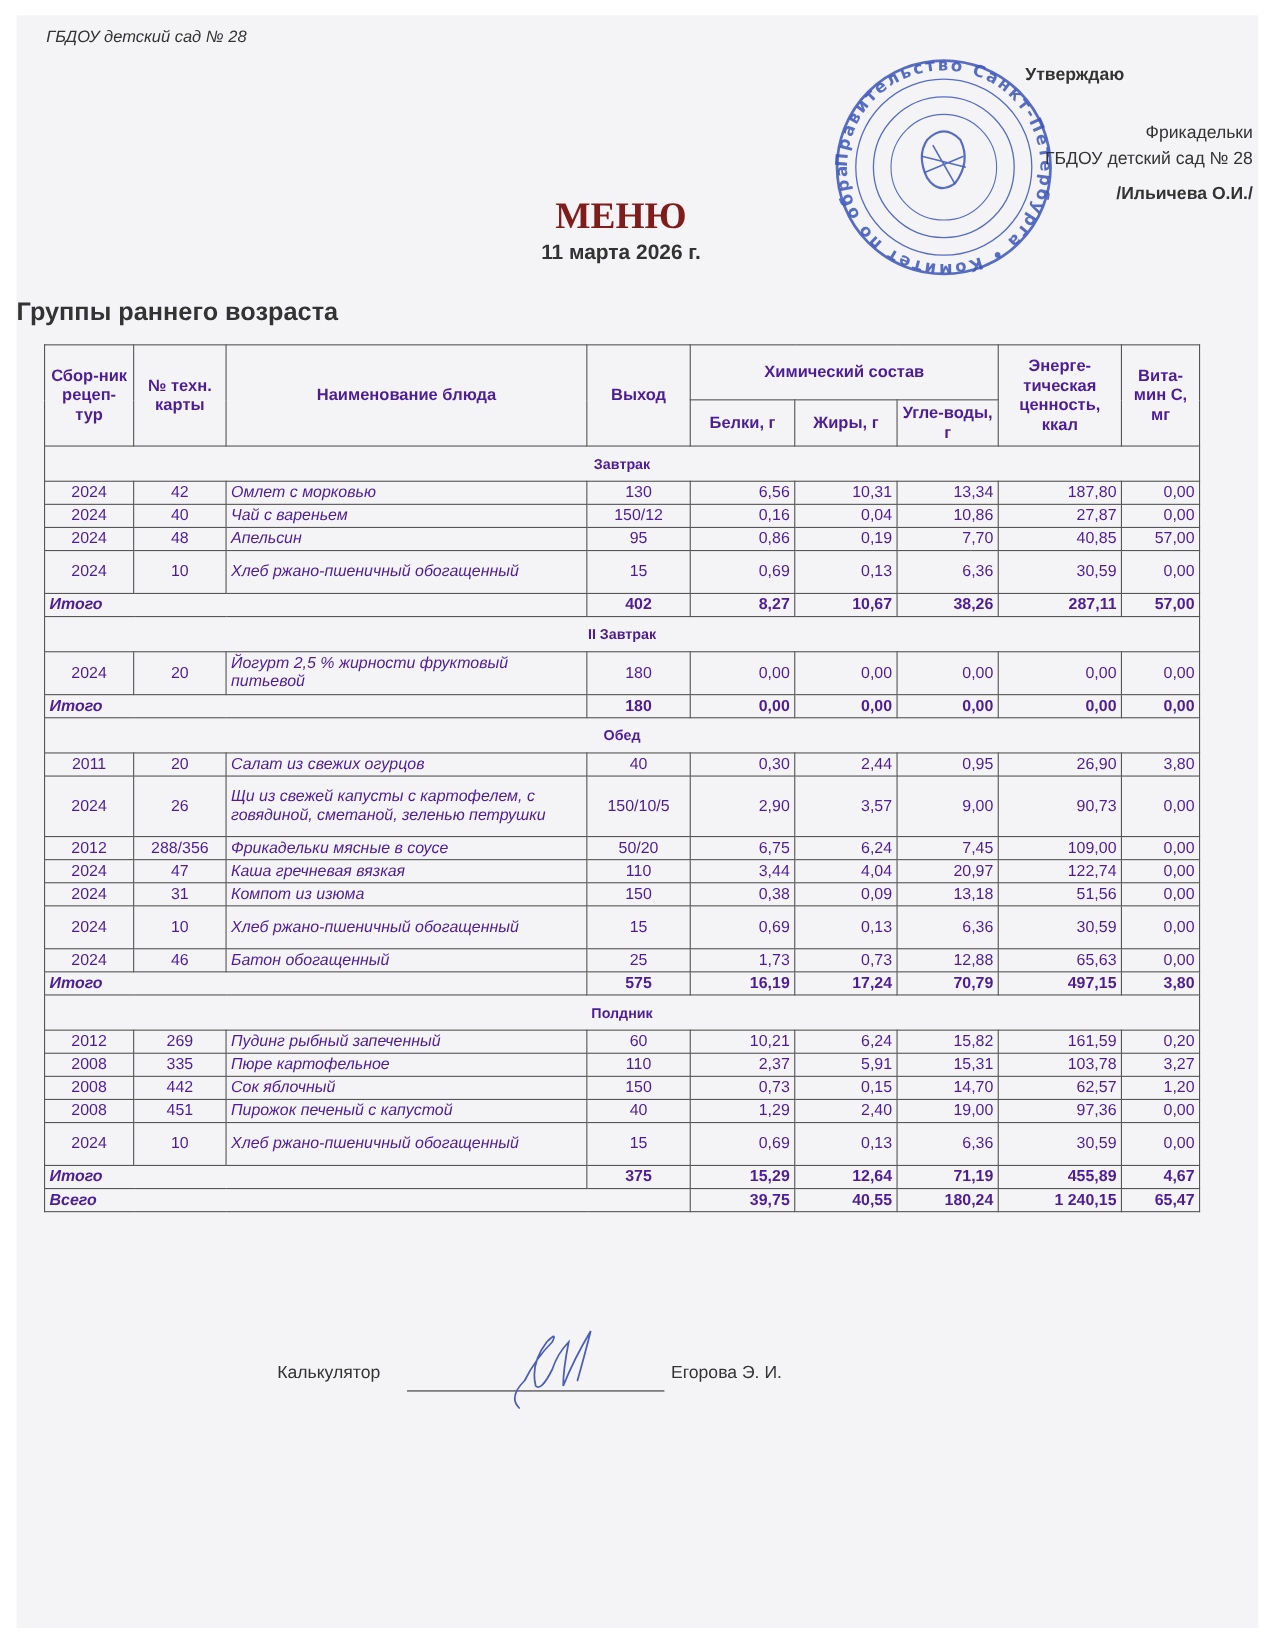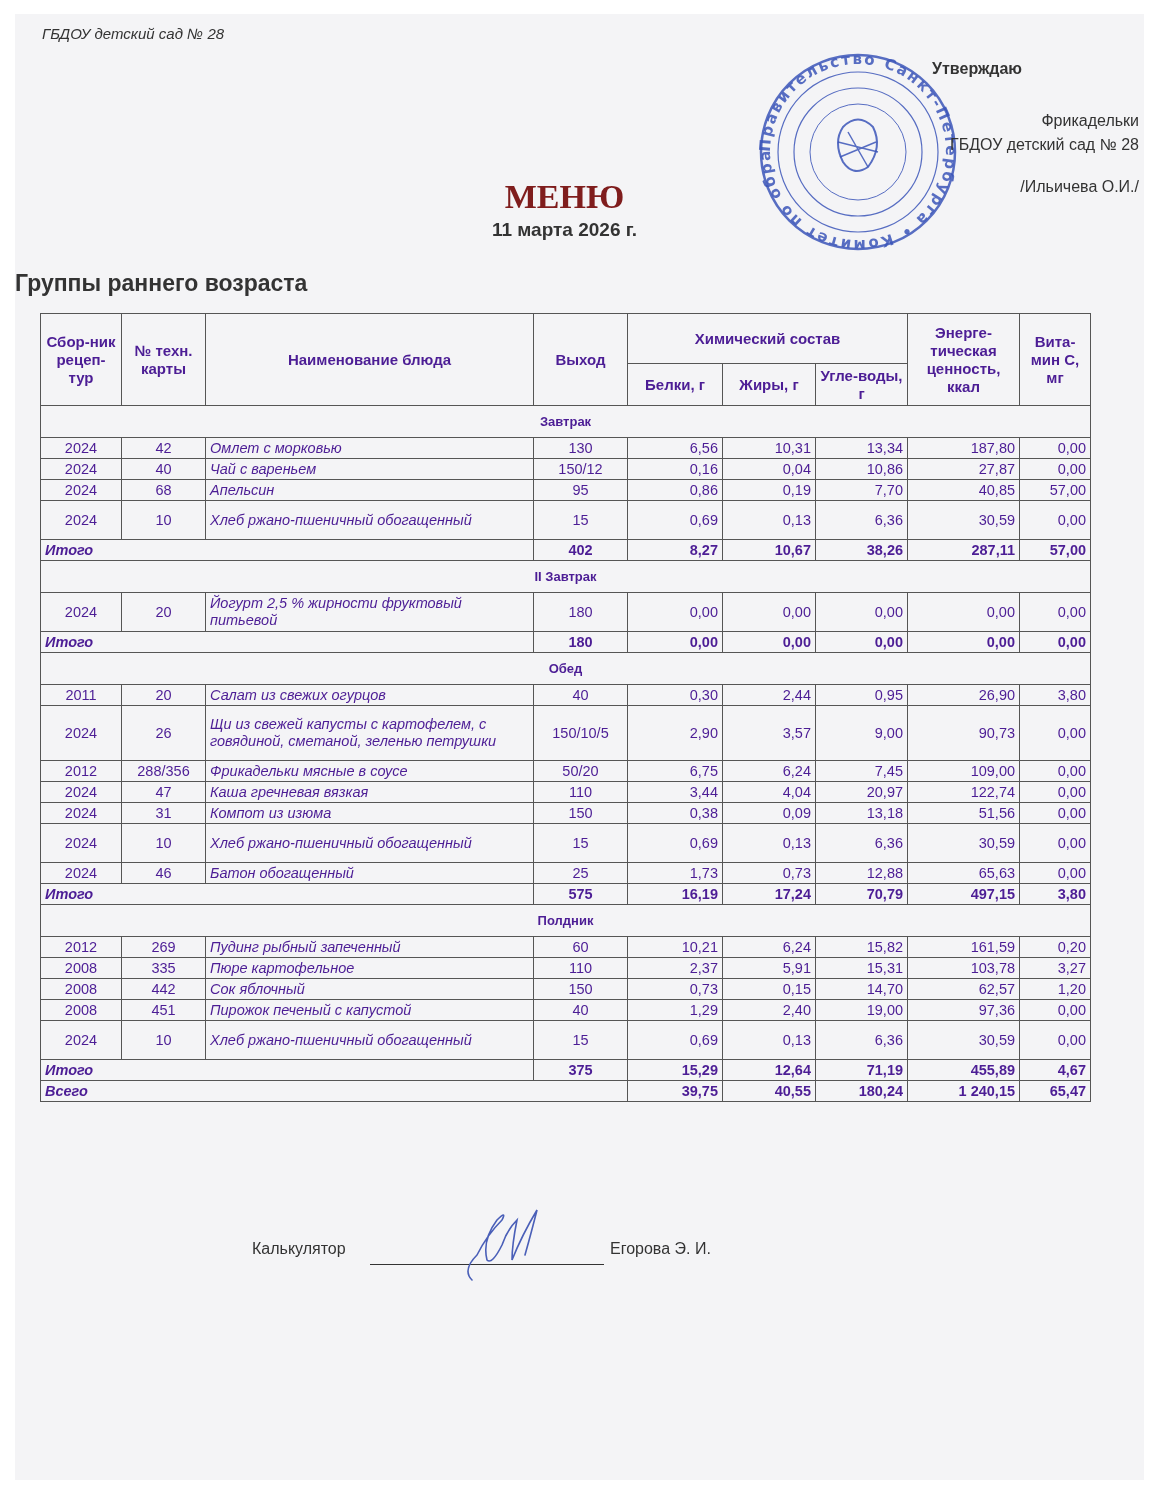--- a/index.html
+++ b/index.html
@@ -16,21 +16,21 @@
   .org {
     position: absolute; left: 42px; top: 25px; font-size: 15px; font-style: italic; color: #333;
   }
   .approve {
     position: absolute; right: 20px; top: 57px; width: 320px; text-align: right;
     font-size: 16px; color: #333; line-height: 24px;
   }
   .approve .title { font-weight: bold; position: absolute; right: 117px; top: 0; }
   .approve .l1 { position: absolute; right: 0; top: 52px; white-space: nowrap; }
   .approve .l2 { position: absolute; right: 0; top: 76px; white-space: nowrap; }
-  .approve .l3 { position: absolute; right: 0; top: 118px; white-space: nowrap; }
+  .approve .l3 { position: absolute; right: 0; top: 108px; white-space: nowrap; font-weight: bold; }
 
   .stamp {
     position: absolute; left: 758px; top: 52px; width: 200px; height: 200px;
   }
   .menu-title {
     position: absolute; left: 0; width: 1129px; top: 178px; text-align: center;
     font-family: "Liberation Serif", "DejaVu Serif", serif; font-weight: bold; font-size: 34px;
     color: #7f1d1d; left: 15px; width: 1099px;
   }
   .menu-date {
@@ -154,21 +154,21 @@
         <td class="l">Чай с вареньем</td>
         <td class="c">150/12</td>
         <td class="r">0,16</td>
         <td class="r">0,04</td>
         <td class="r">10,86</td>
         <td class="r">27,87</td>
         <td class="r">0,00</td>
       </tr>
       <tr class="r1">
         <td class="c">2024</td>
-        <td class="c">68</td>
+        <td class="c">48</td>
         <td class="l">Апельсин</td>
         <td class="c">95</td>
         <td class="r">0,86</td>
         <td class="r">0,19</td>
         <td class="r">7,70</td>
         <td class="r">40,85</td>
         <td class="r">57,00</td>
       </tr>
       <tr class="r2">
         <td class="c">2024</td>

